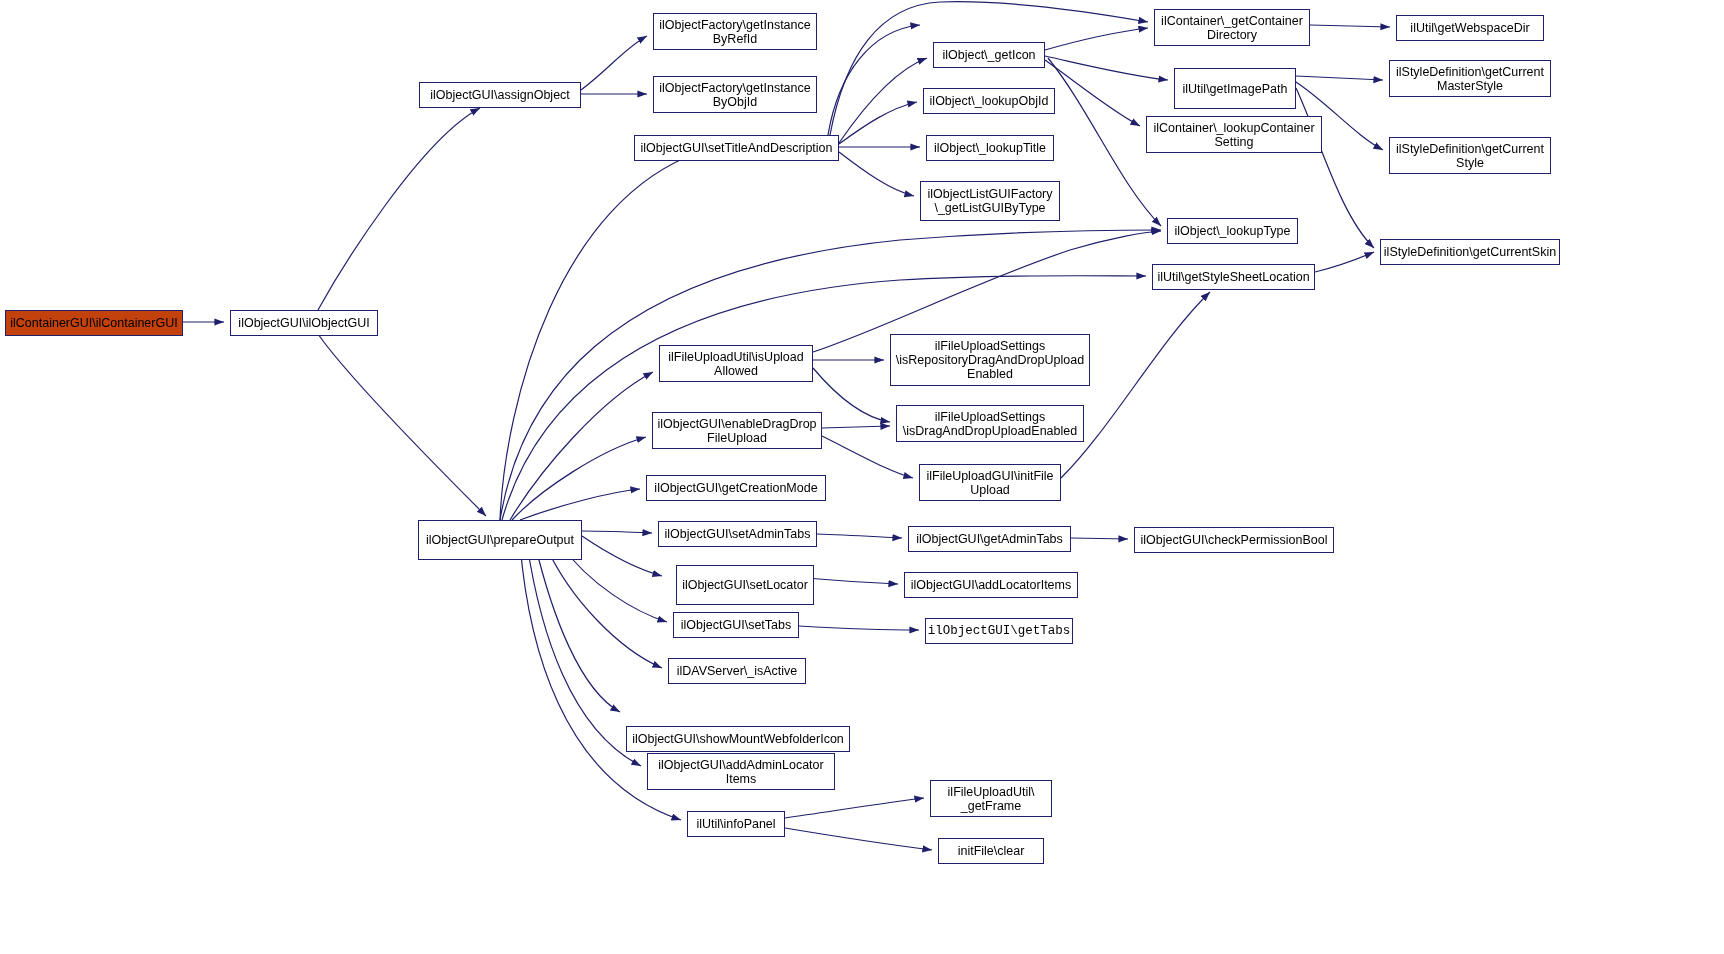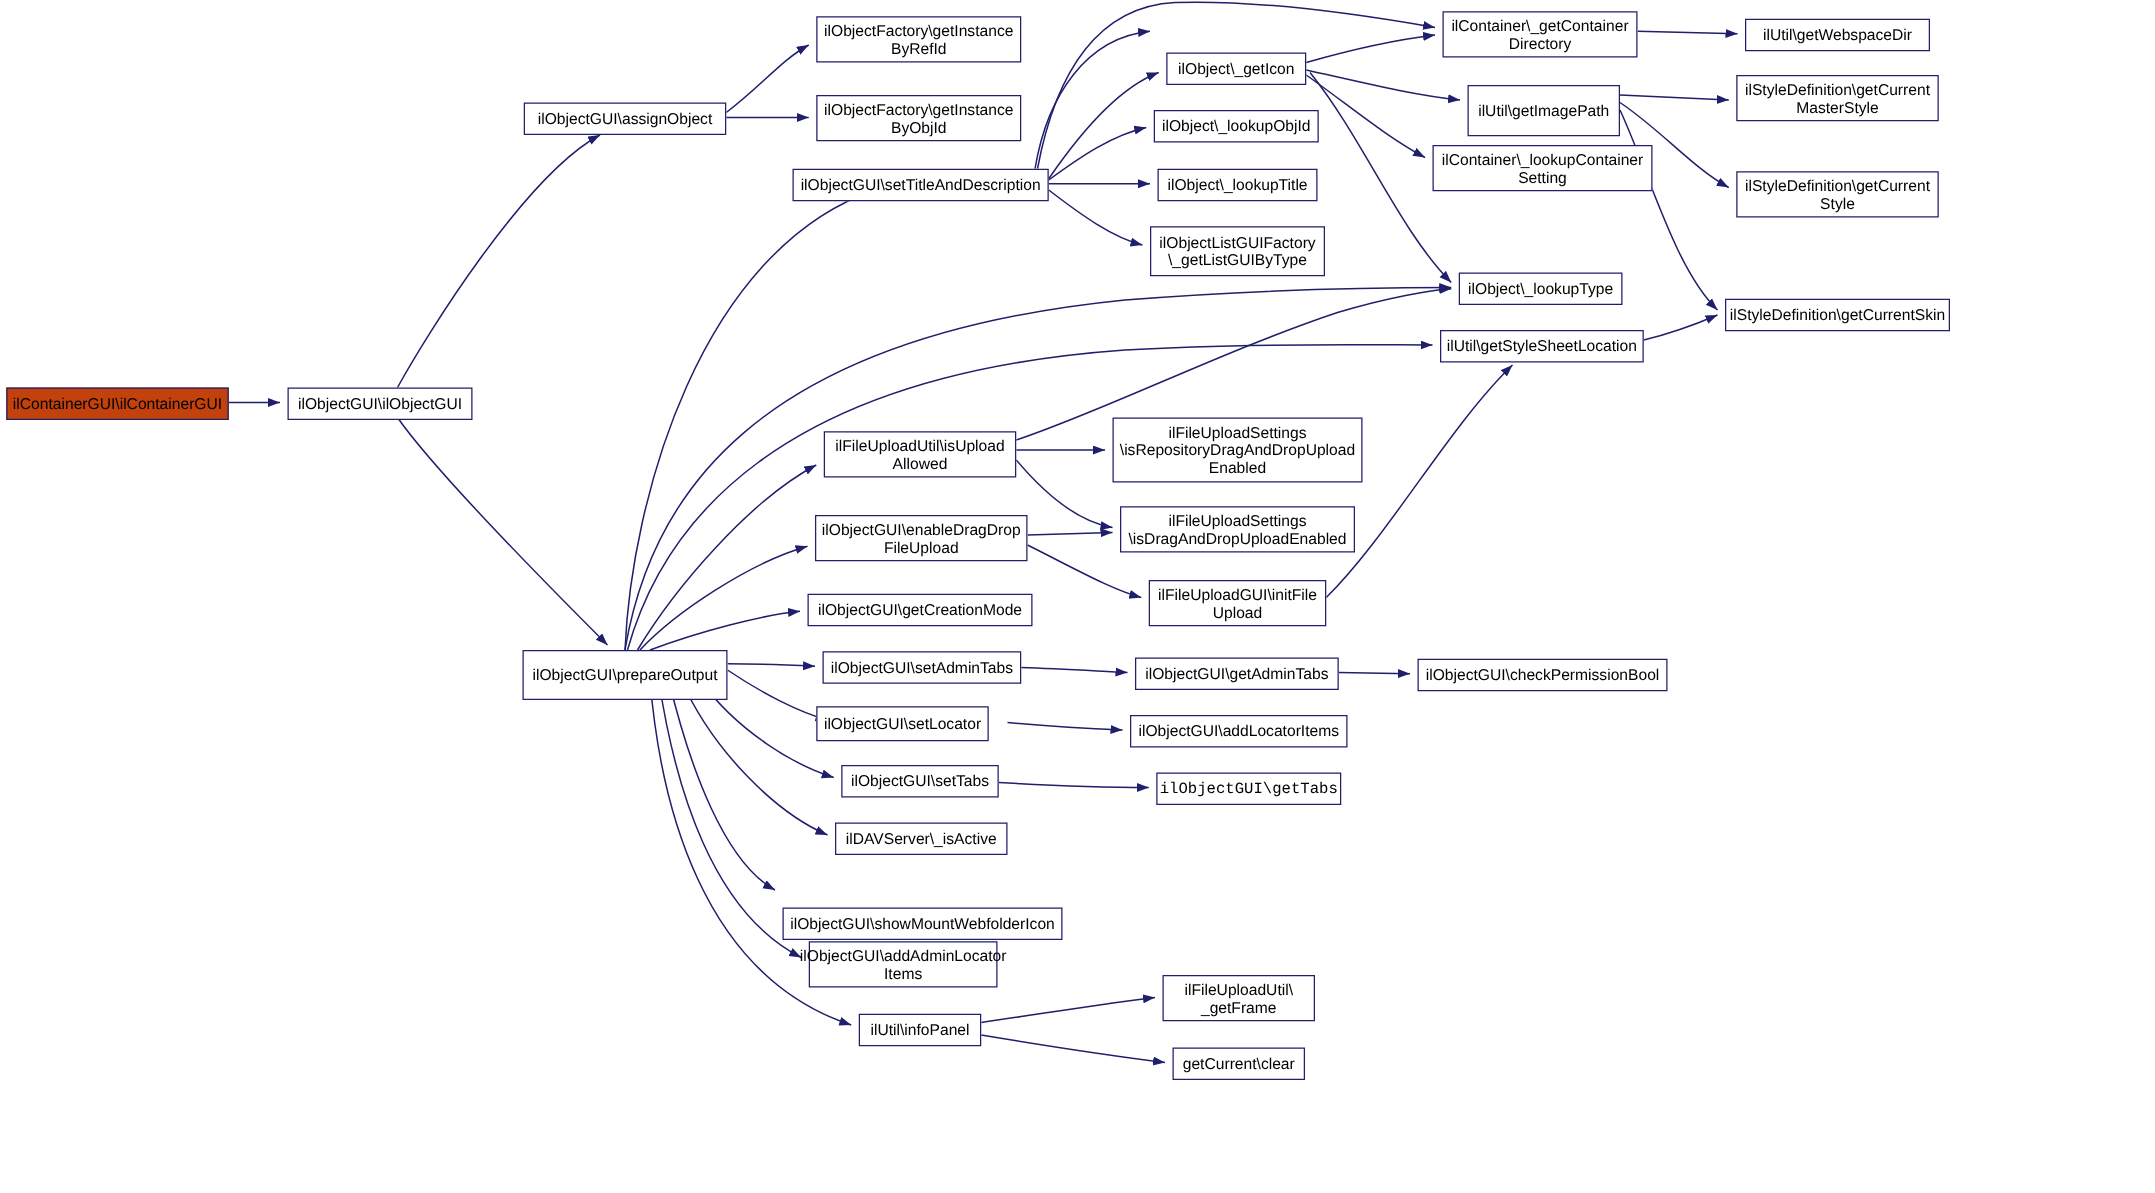--- a/index.html
+++ b/index.html
@@ -121,25 +121,25 @@
     <div class="node" style="left: 896px; top: 405px; width: 188px; height: 37px;">ilFileUploadSettings
 \isDragAndDropUploadEnabled</div>
     <div class="node" style="left: 652px; top: 412px; width: 170px; height: 37px;">ilObjectGUI\enableDragDrop
 FileUpload</div>
     <div class="node" style="left: 919px; top: 464px; width: 142px; height: 37px;">ilFileUploadGUI\initFile
 Upload</div>
     <div class="node" style="left: 646px; top: 475px; width: 180px; height: 24px;">ilObjectGUI\getCreationMode</div>
     <div class="node" style="left: 658px; top: 521px; width: 159px; height: 24px;">ilObjectGUI\setAdminTabs</div>
     <div class="node" style="left: 908px; top: 526px; width: 163px; height: 24px;">ilObjectGUI\getAdminTabs</div>
     <div class="node" style="left: 1134px; top: 527px; width: 200px; height: 24px;">ilObjectGUI\checkPermissionBool</div>
-    <div class="node" style="left: 653px; top: 565px; width: 138px; height: 28px;">ilObjectGUI\setLocator</div>
+    <div class="node" style="left: 676px; top: 565px; width: 138px; height: 40px;">ilObjectGUI\setLocator</div>
     <div class="node" style="left: 904px; top: 572px; width: 174px; height: 24px;">ilObjectGUI\addLocatorItems</div>
     <div class="node" style="left: 673px; top: 612px; width: 126px; height: 24px;">ilObjectGUI\setTabs</div>
     <div class="node" style="left: 925px; top: 618px; width: 148px; height: 24px; font-family: Liberation Mono, monospace;">ilObjectGUI\getTabs</div>
     <div class="node" style="left: 668px; top: 658px; width: 138px; height: 24px;">ilDAVServer\_isActive</div>
     <div class="node" style="left: 626px; top: 704px; width: 224px; height: 24px; margin-top: 22px;">ilObjectGUI\showMountWebfolderIcon</div>
-    <div class="node" style="left: 647px; top: 753px; width: 151px; height: 37px;">ilObjectGUI\addAdminLocator
+    <div class="node" style="left: 647px; top: 753px; width: 188px; height: 37px;">ilObjectGUI\addAdminLocator
 Items</div>
     <div class="node" style="left: 687px; top: 811px; width: 98px; height: 24px;">ilUtil\infoPanel</div>
     <div class="node" style="left: 930px; top: 780px; width: 122px; height: 37px;">ilFileUploadUtil\
 _getFrame</div>
-    <div class="node" style="left: 938px; top: 838px; width: 106px; height: 24px;">getCurrent\clear</div>
+    <div class="node" style="left: 938px; top: 838px; width: 106px; height: 24px;">initFile\clear</div>
   </div>
 
 </body></html>

